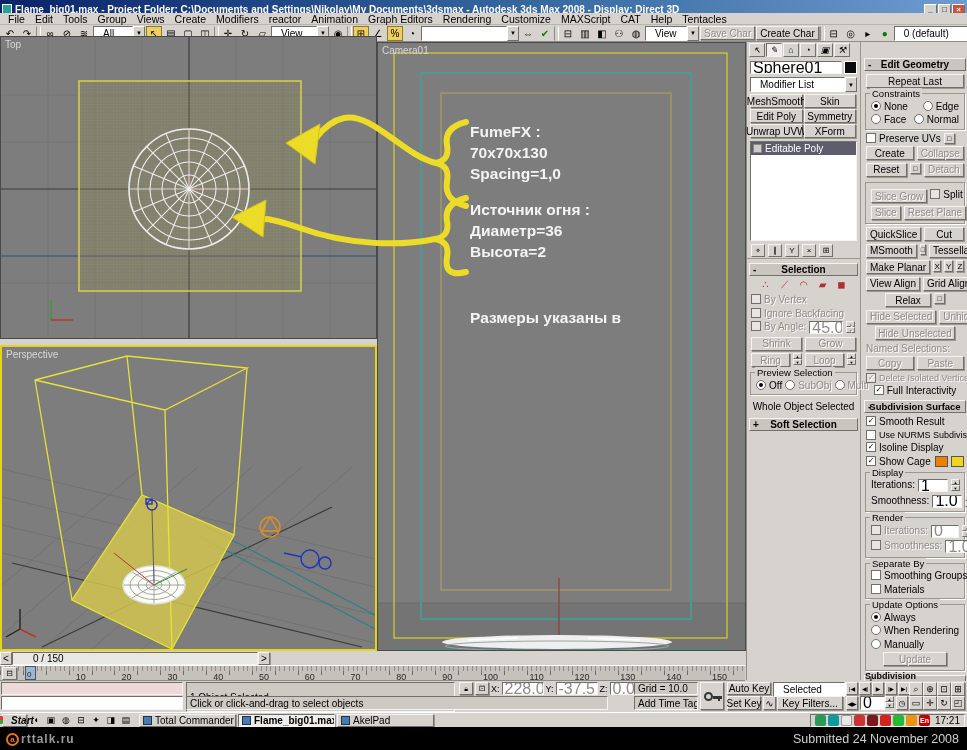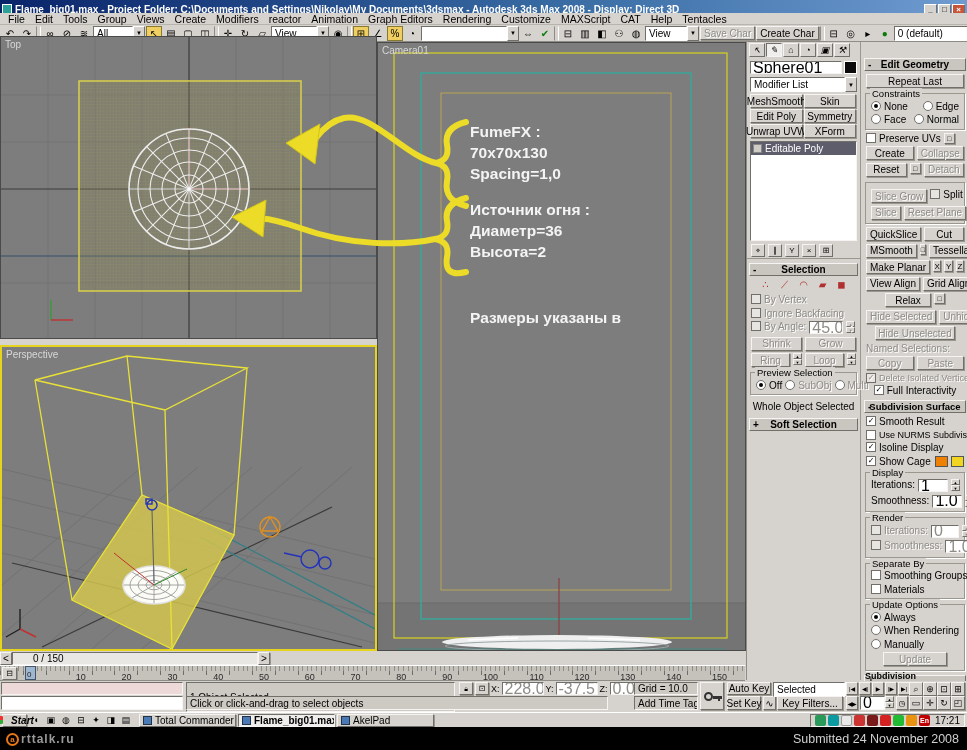--- a/index.html
+++ b/index.html
@@ -12,21 +12,21 @@
 .wb{width:13px;height:11px;background:#d6d3ce;border:1px solid;border-color:#fff #716f6a #716f6a #fff;color:#000;font-size:8px;font-weight:bold;display:flex;align-items:center;justify-content:center}
 #menubar{left:0;top:13px;width:967px;height:12px;background:#d6d3ce;display:flex;align-items:center;padding-left:3px;border-bottom:1px solid #b7b4ae}
 .mi{padding:0 5px;font-size:10.5px;white-space:nowrap}
 #toolbar{left:0;top:25px;width:967px;height:17px;background:#d6d3ce;display:flex;align-items:center;gap:1px;padding:0 2px;border-bottom:1px solid #8e8c87;overflow:hidden}
 .ic{width:16px;height:15px;display:flex;align-items:center;justify-content:center;font-size:10px;flex:none;border:1px solid transparent}
 .ic.hl{background:#efce62;border-color:#8a7a30}
 .ic.grn i{color:#0a7a0a}
 .ic.sepi{width:5px;height:15px;border-left:1px solid #8e8c87;border-right:1px solid #fff}
 .ic i{font-style:normal}
 .dd{display:flex;height:15px;flex:none}
-.dv{background:#fff;border:1px solid;border-color:#716f6a #fff #fff #716f6a;font-size:10px;padding:0 3px;display:flex;align-items:center;white-space:nowrap}
+.dv{background:#fff;border:1px solid;border-color:#716f6a #fff #fff #716f6a;font-size:10px;padding:0 9px;display:flex;align-items:center;white-space:nowrap}
 .da{width:12px;background:#d6d3ce;border:1px solid;border-color:#fff #716f6a #716f6a #fff;font-size:6px;display:flex;align-items:center;justify-content:center}
 .b{background:#d6d3ce;border:1px solid;border-color:#f5f4f2 #716f6a #716f6a #f5f4f2;box-shadow:1px 1px 0 #9a978f;font-family:"Liberation Sans",sans-serif;font-size:10px;height:14px;display:flex;align-items:center;justify-content:center;padding:0 3px;white-space:nowrap;color:#000}
 .dim{color:#8e8c87!important;text-shadow:1px 1px 0 #fff}
 
 .vp{background:#7d7d7d;border:1px solid #4a4a4a}
 #vp-top{left:0;top:36px;width:377px;height:303px}
 #vp-persp{left:0;top:345px;width:377px;height:306px;border:2px solid #e6d41c}
 #vp-cam{left:377px;top:42px;width:369px;height:609px}
 .vplabel{position:absolute;left:4px;top:2px;color:#d8d8d8;font-size:10px;z-index:5}
 #overlay{left:0;top:42px;width:746px;height:610px;pointer-events:none;z-index:6}

